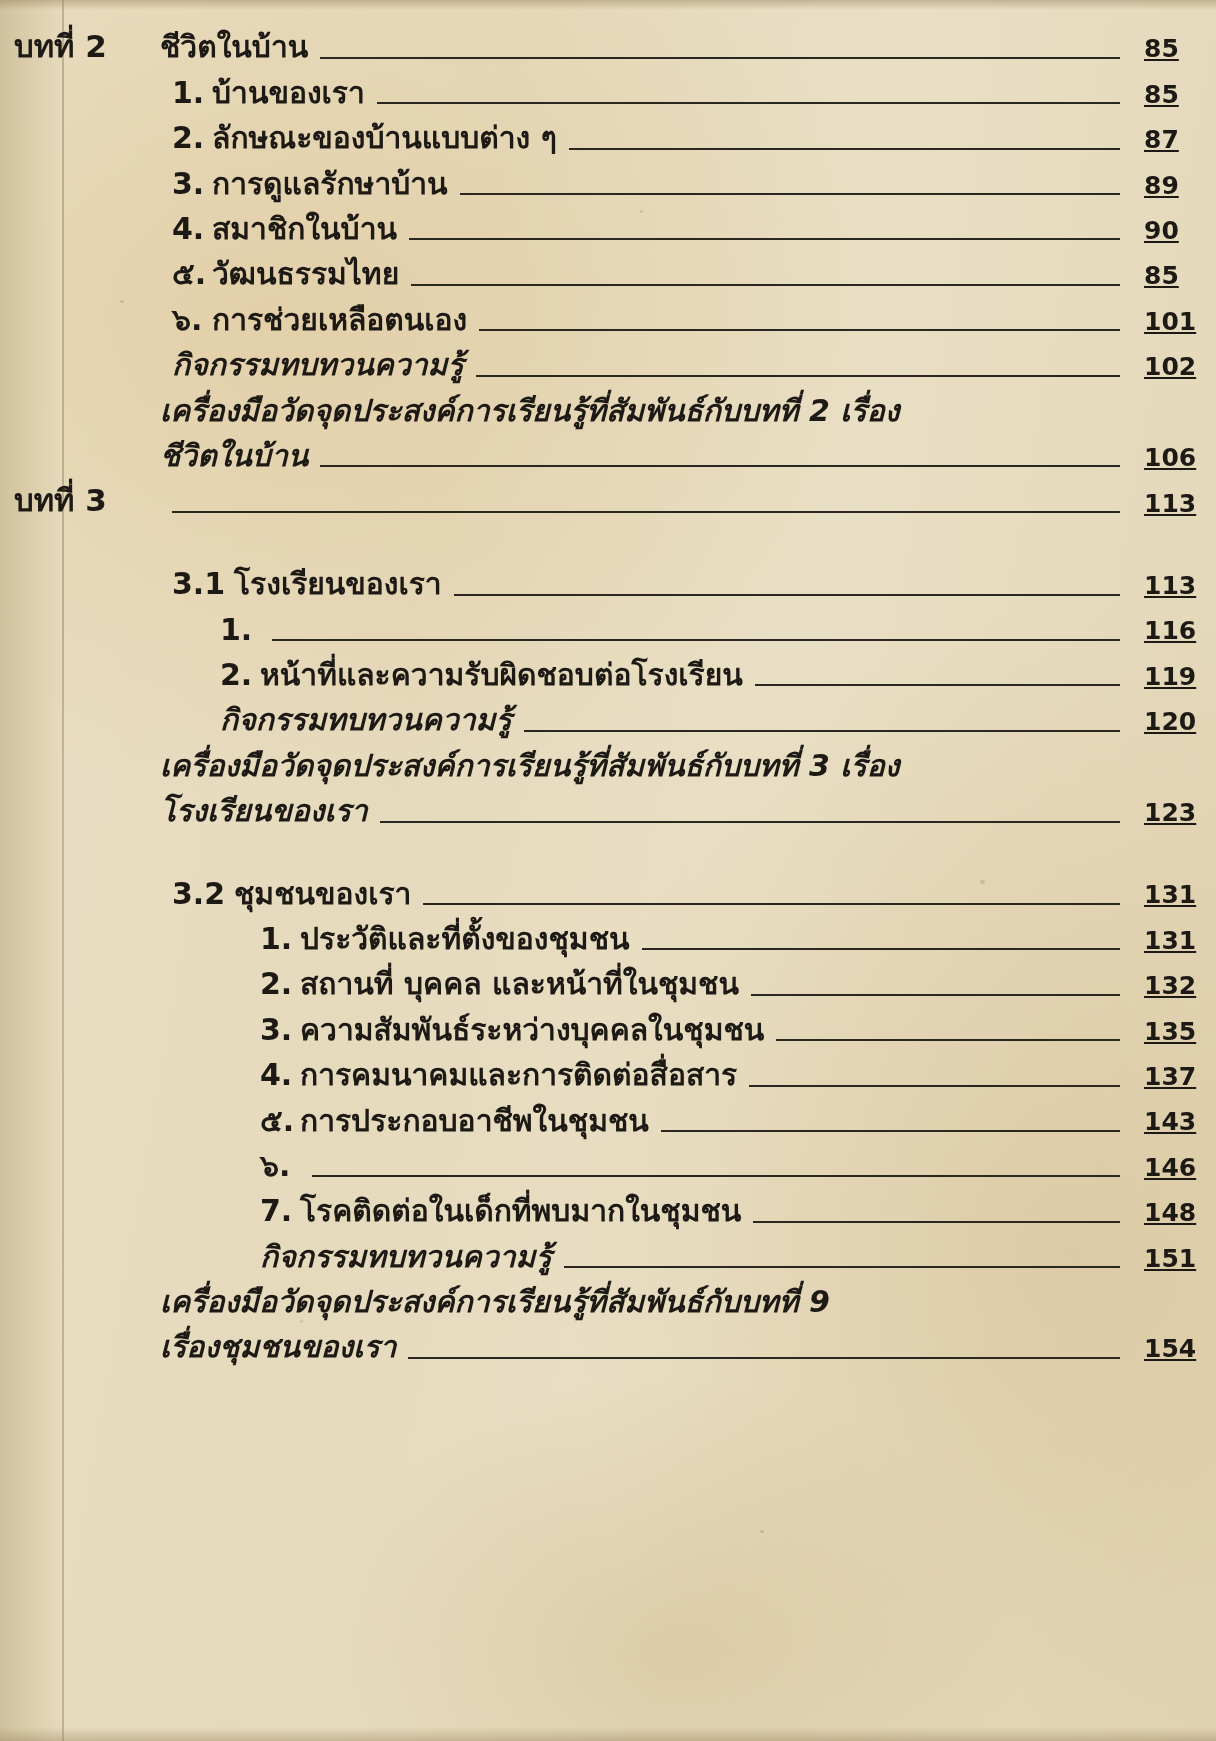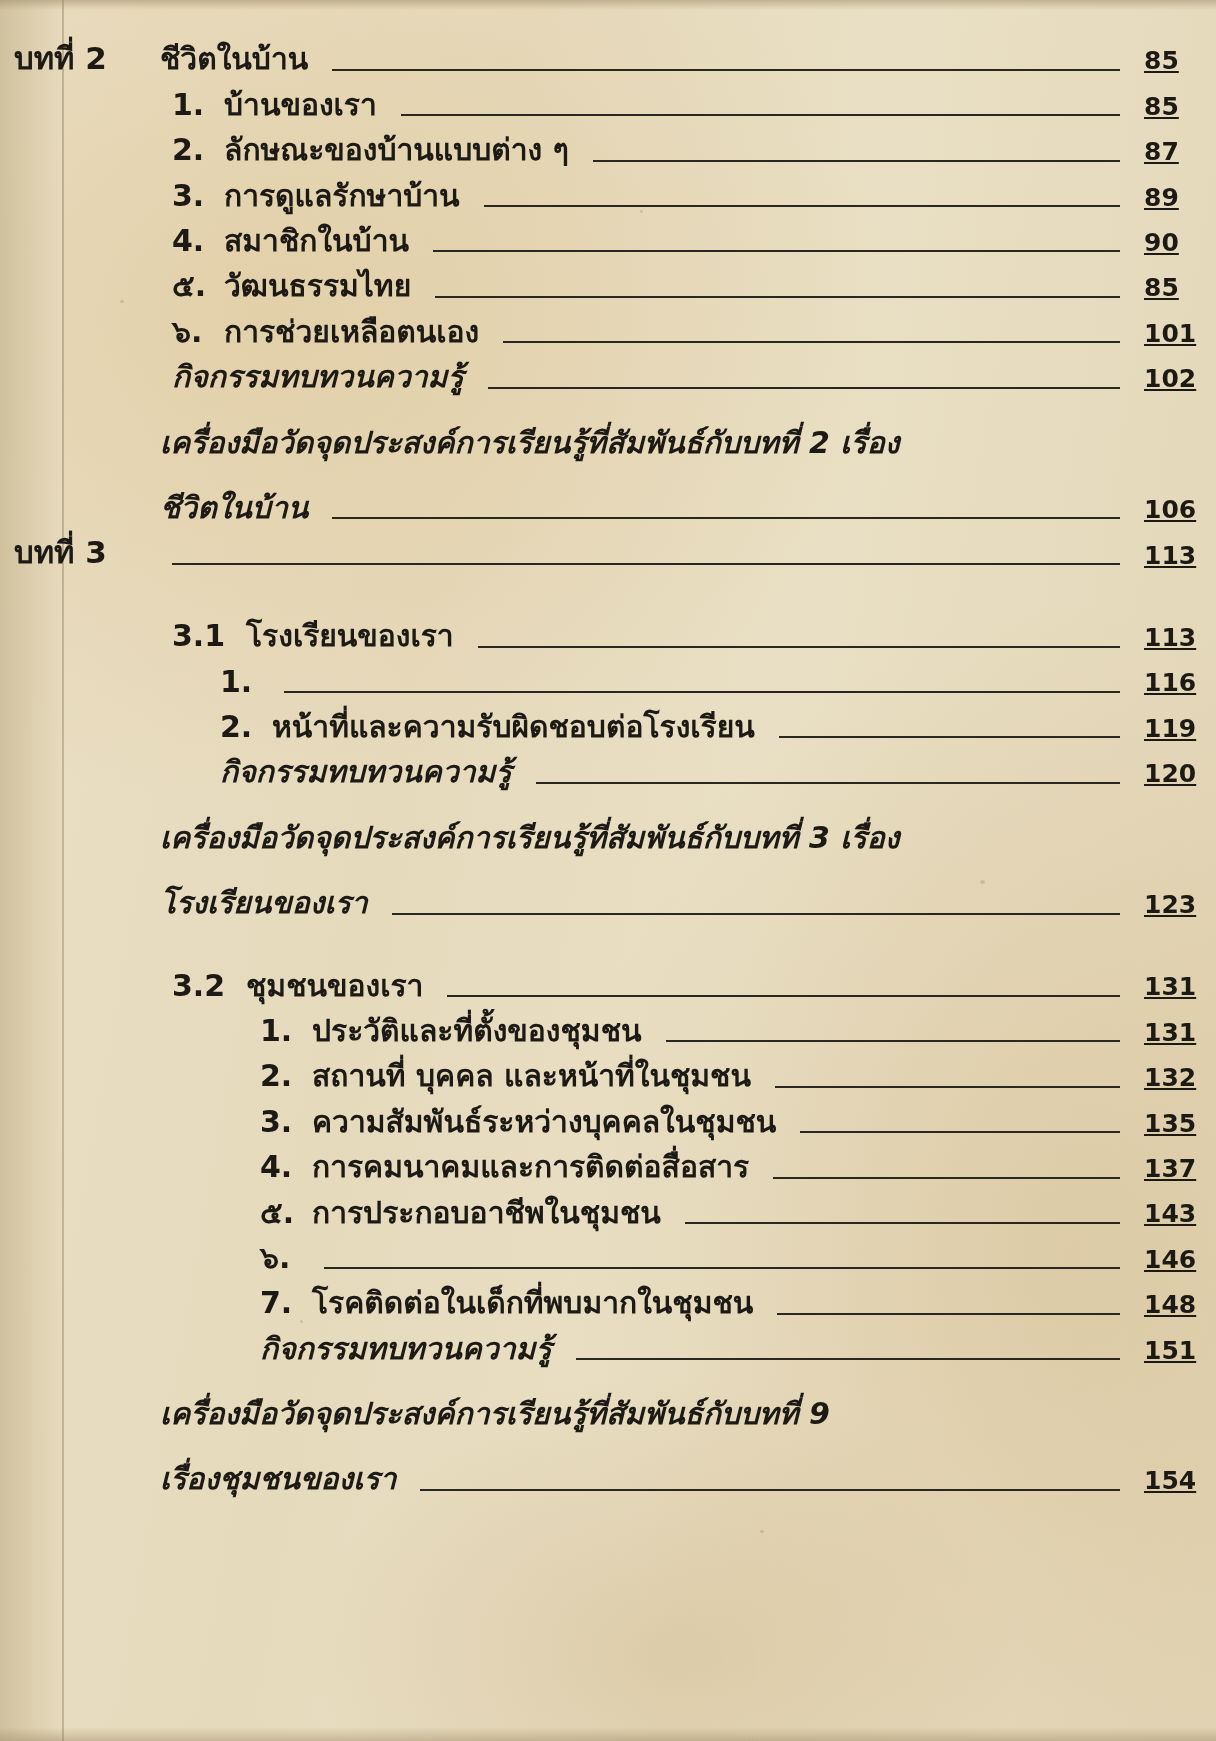--- a/index.html
+++ b/index.html
@@ -50,21 +50,21 @@
     background: linear-gradient(0deg, rgba(150,128,92,0.4), rgba(150,128,92,0));
   }
   .speck {
     position: absolute;
     border-radius: 50%;
     background: rgba(120,96,60,0.22);
   }
 
   .content {
     position: absolute;
-    left: 0; top: 12px;
+    left: 0; top: 0;
     width: 1216px;
     height: 1410px;
   }
 
   .toc {
     position: absolute;
     left: 0;
     top: 26px;
     width: 1216px;
   }
@@ -84,21 +84,20 @@
     box-sizing: border-box;
     font-size: 31px;
     font-weight: 700;
     line-height: 1.35;
   }
   .row .labelwrap {
     flex: 1 1 auto;
     display: flex;
     align-items: flex-end;
     min-width: 0;
-    gap: 12px;
   }
   .row .label {
     font-size: 30px;
     line-height: 1.38;
     white-space: nowrap;
   }
   .row .num {
     flex: 0 0 86px;
     width: 86px;
     text-align: left;
@@ -116,21 +115,21 @@
     min-width: 18px;
     height: 0;
   }
   .nolead .leader { border-bottom: none; }
 
   
   .ind-chapter .labelwrap { padding-left: 0px; }
   .ind-1 .labelwrap { padding-left: 12px; }
   .ind-2 .labelwrap { padding-left: 60px; }
   .ind-3 .labelwrap { padding-left: 100px; }
-  .ind-0 .labelwrap { padding-left: 0px; margin-top: 20px; }
+  .ind-0 .labelwrap { padding-left: 0px; }
 
   .bold { font-weight: 700; }
   .ital {
     font-style: italic;
     font-weight: 600;
   }
   .marker {
     display: inline-block;
     min-width: 40px;
   }

